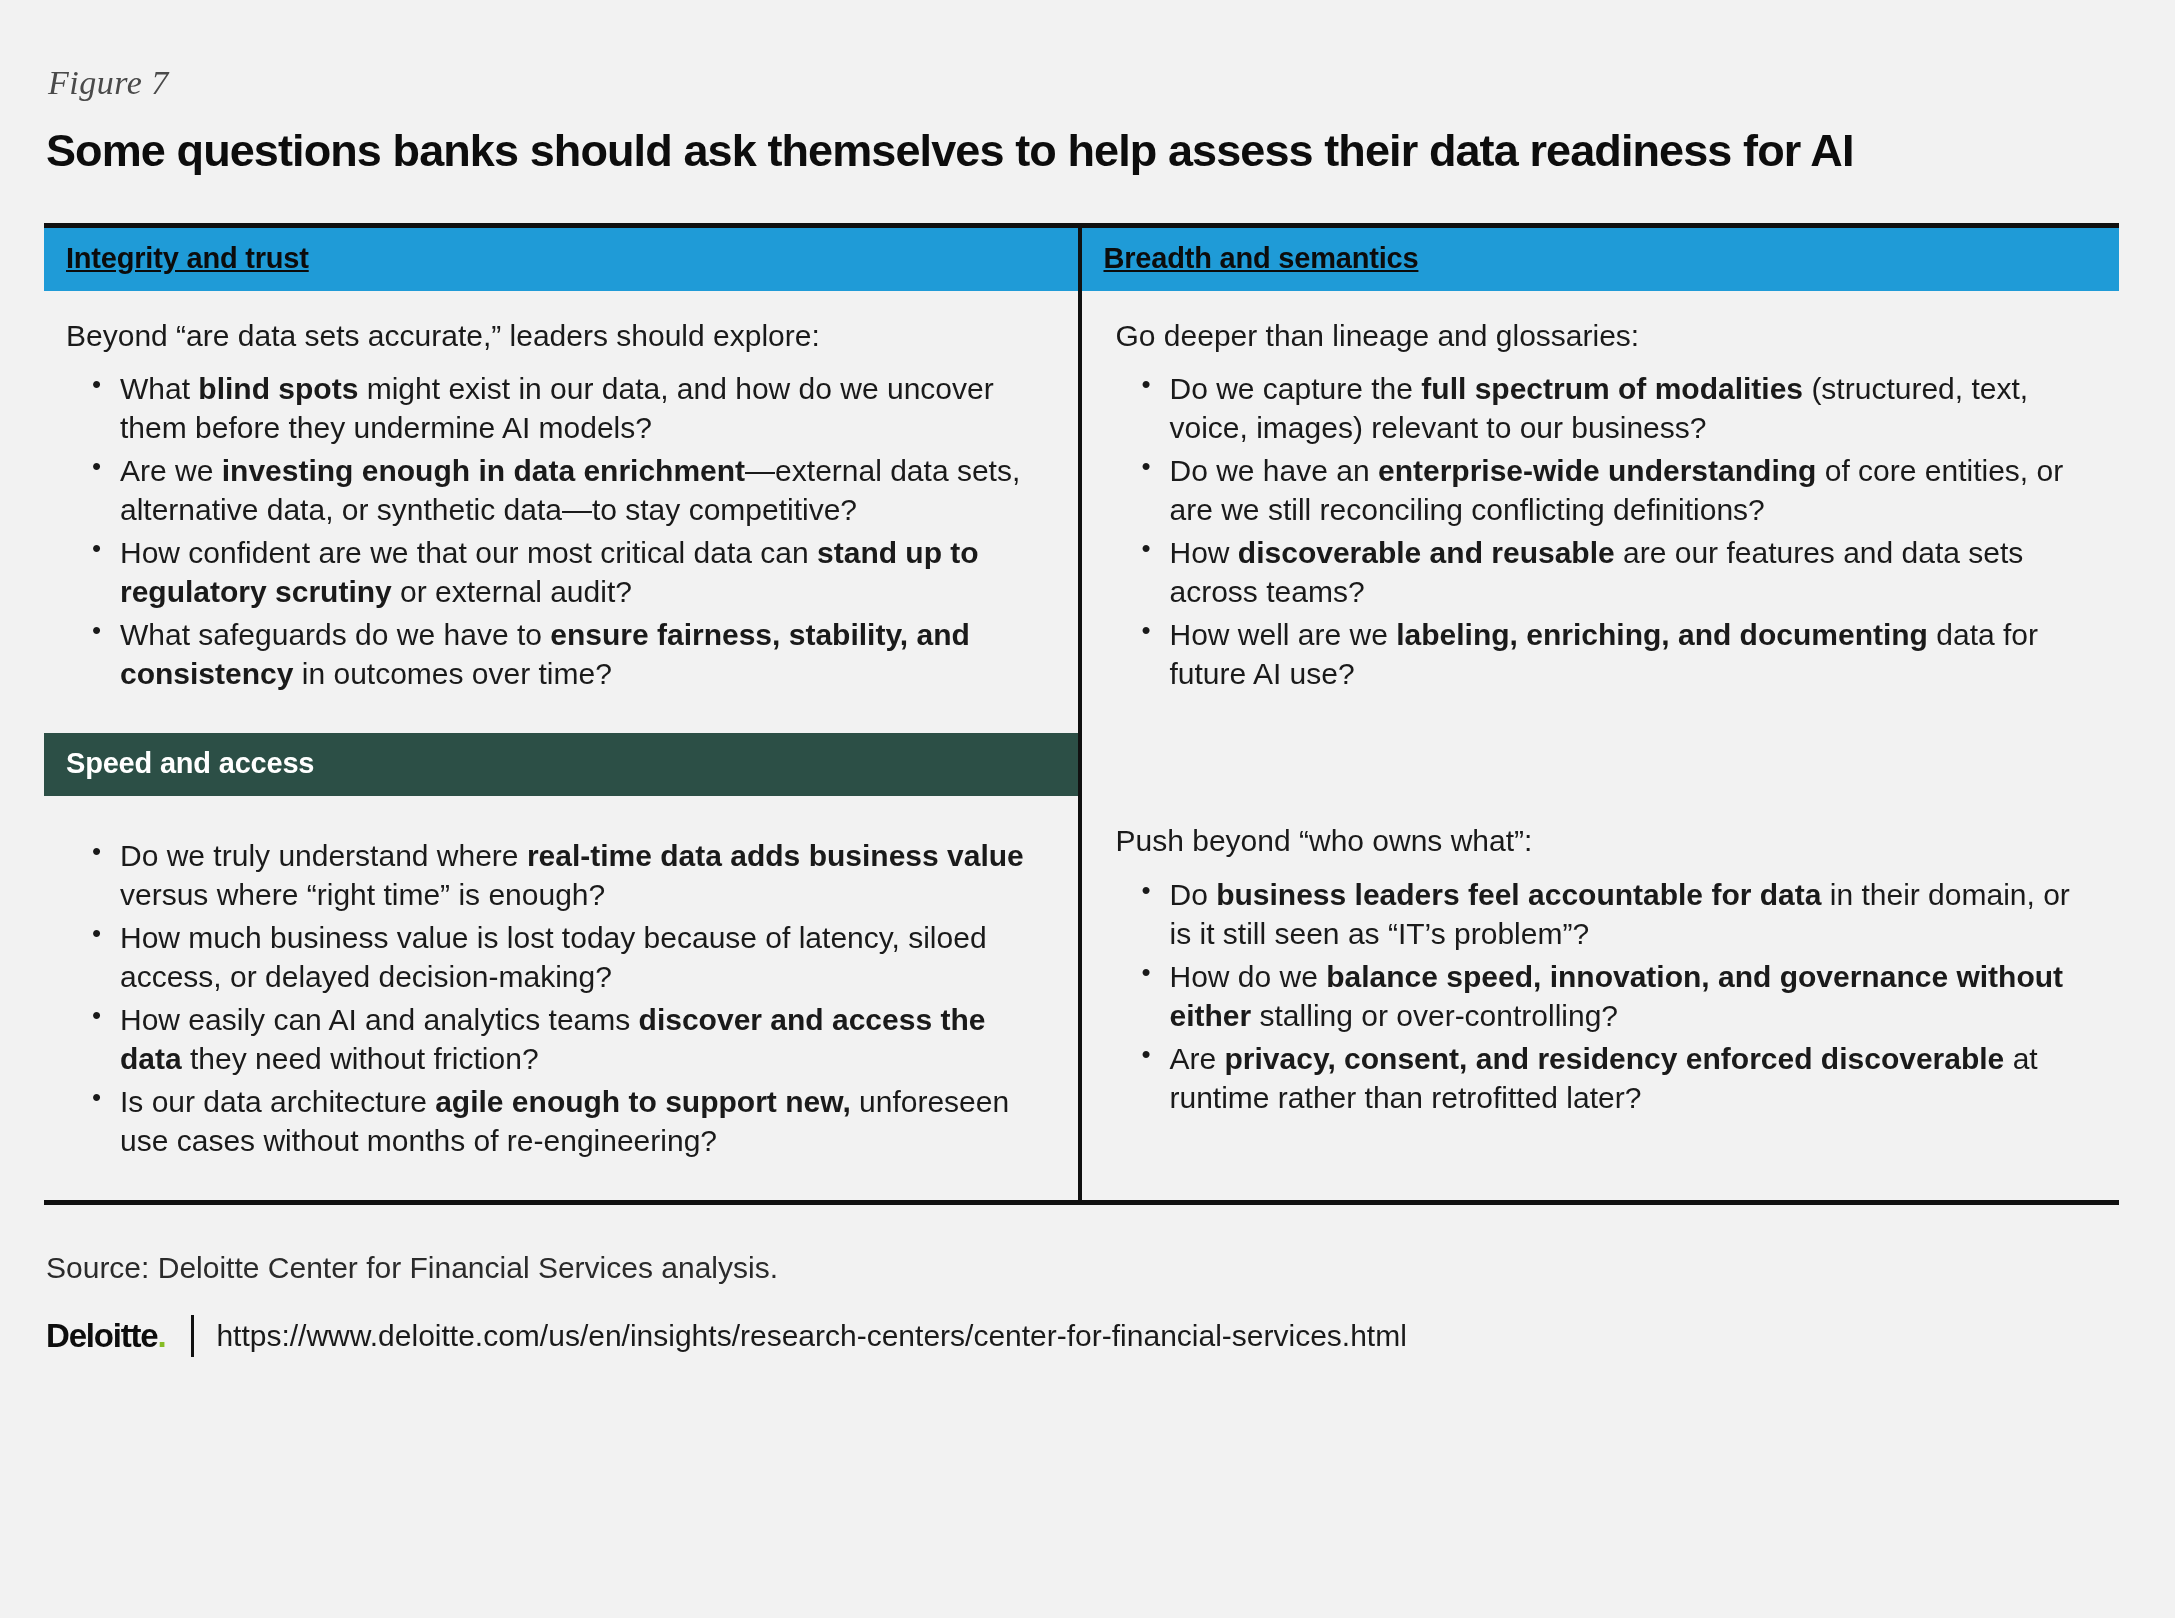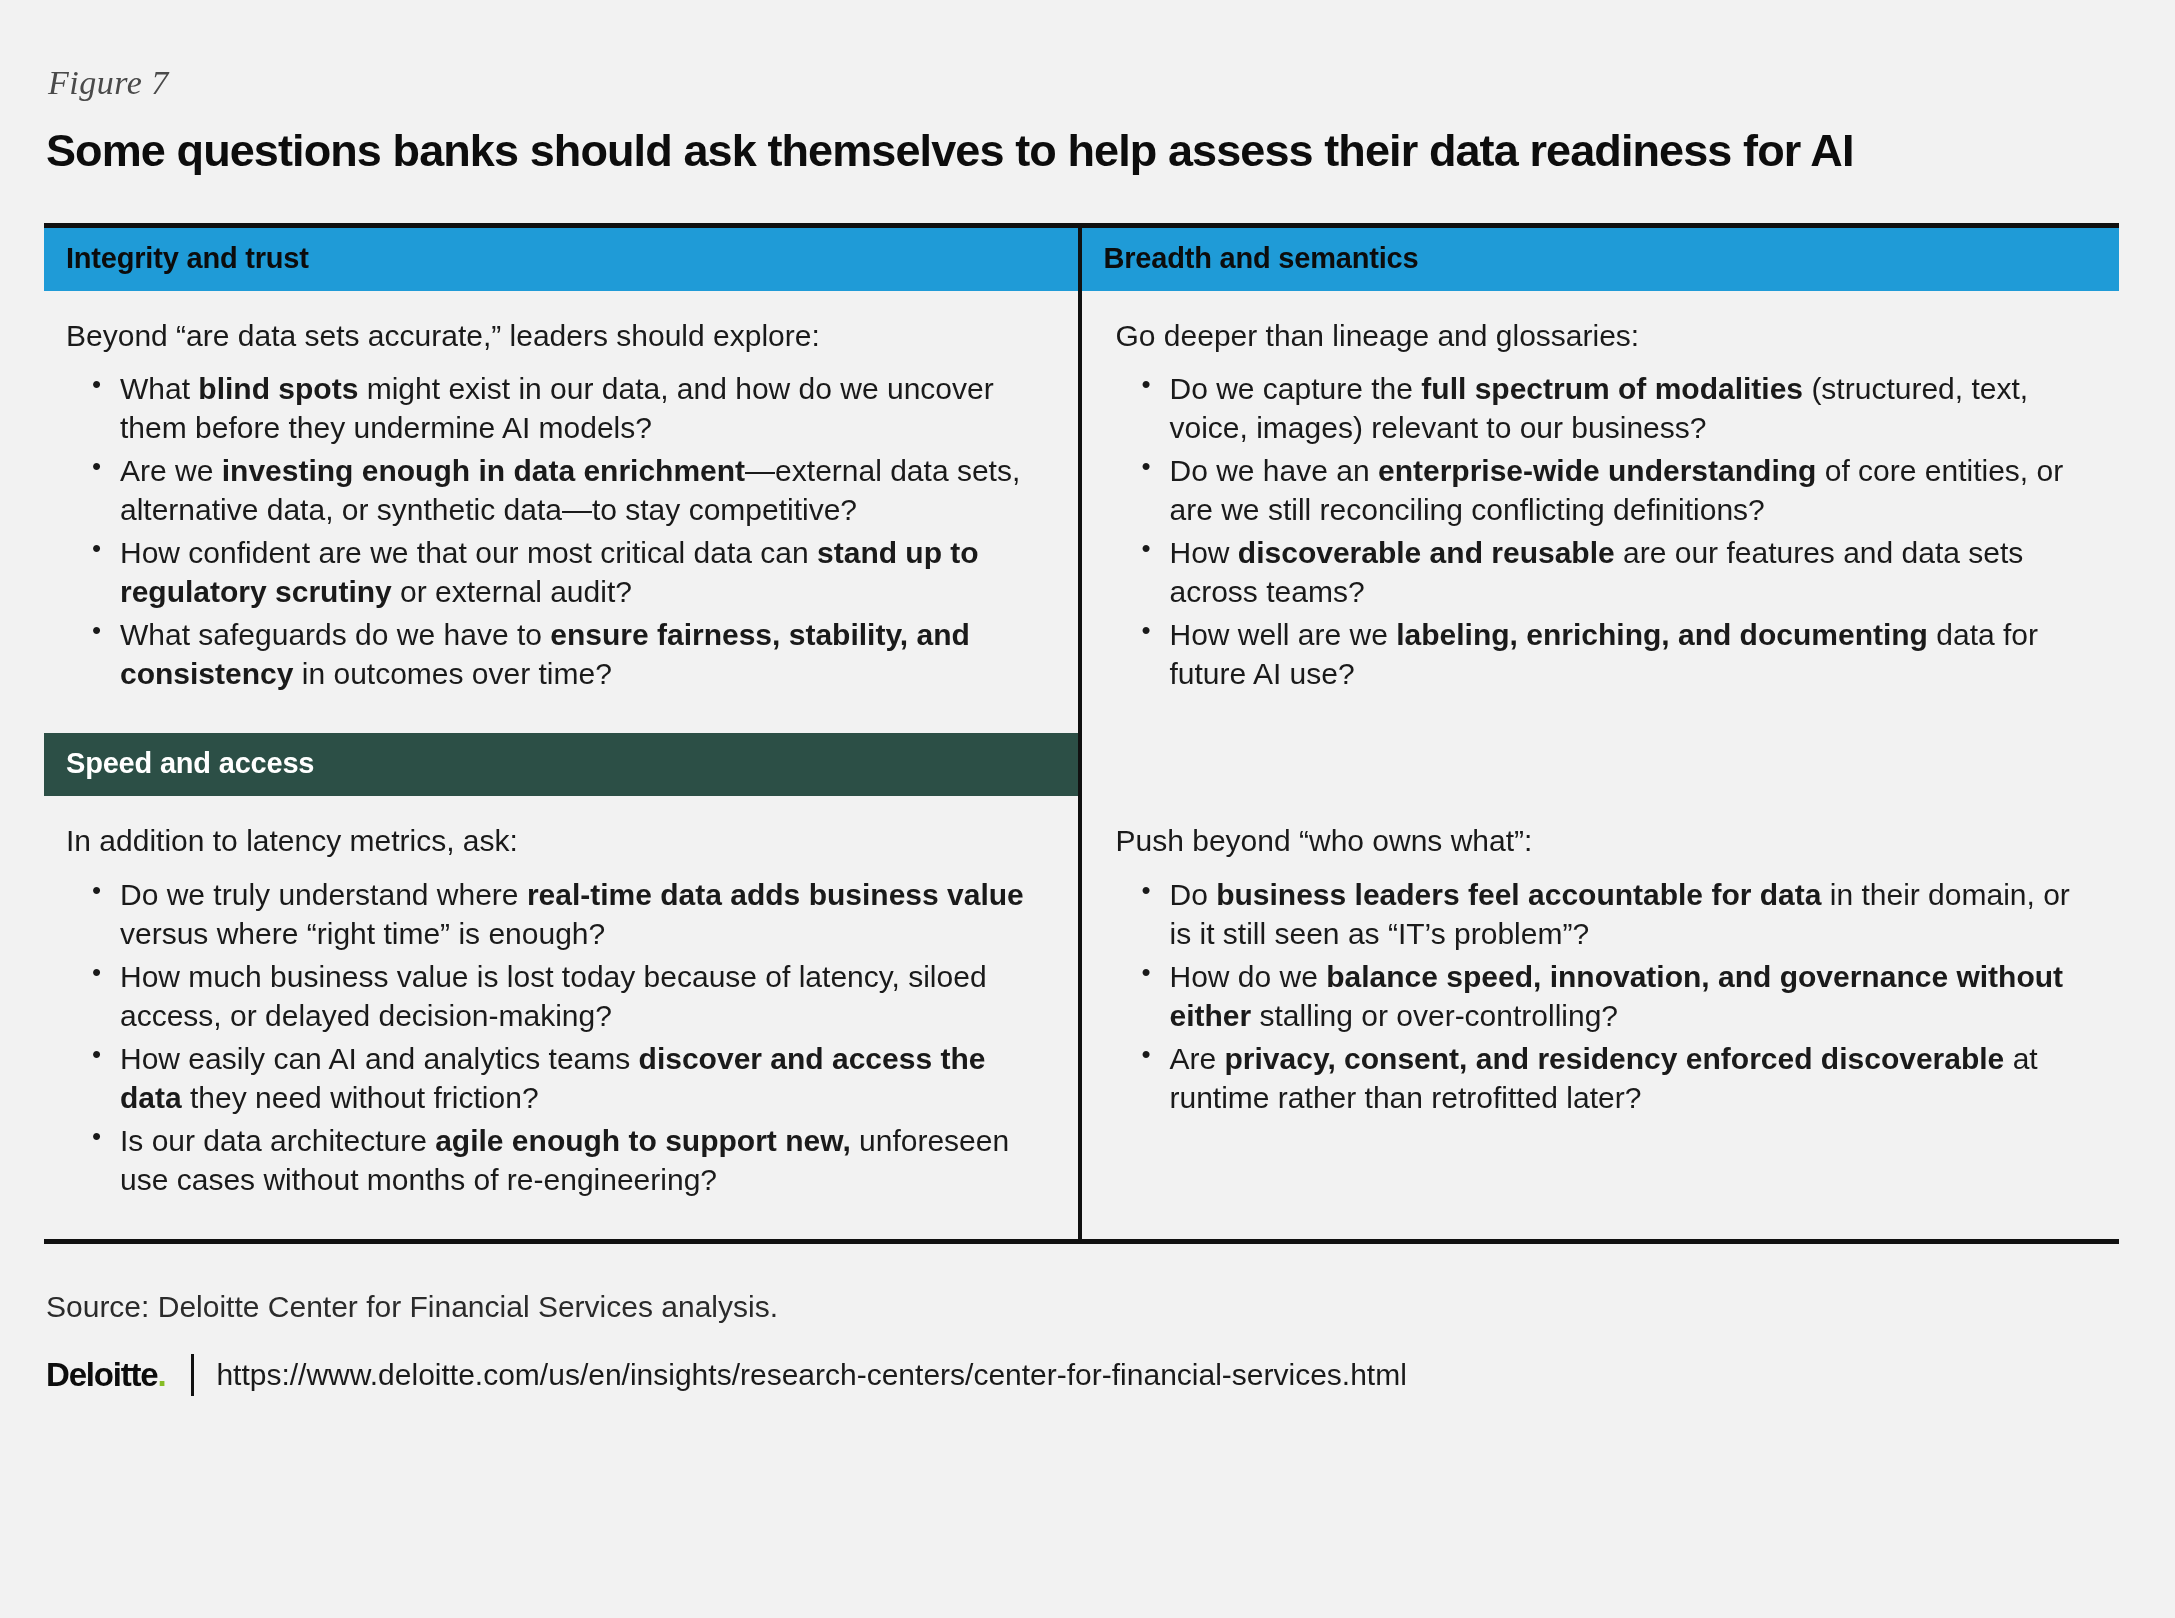--- a/index.html
+++ b/index.html
@@ -46,20 +46,21 @@
   .band {
     box-sizing: border-box;
     padding: 14px 0 16px 22px;
     font-weight: bold;
     font-size: 29px;
     letter-spacing: -0.2px;
   }
   .band.blue {
     background: #1f9bd7;
     color: #0c0c0c;
+    text-decoration: underline;
   }
   .band.green {
     background: #2c4f46;
     color: #ffffff;
   }
   .band-row {
     display: grid;
     grid-template-columns: 1fr 1fr;
   }
   .band-row .band-left {
@@ -184,21 +185,20 @@
           </ul>
       </div>
     </div>
 
     <div class="band-row green-row">
       <div class="band green band-left">Speed and access</div>
     </div>
 
     <div class="body-row">
       <div class="body-col leftcol">
-        <p class="lead">In addition to latency metrics, ask:</p>
         <ul class="qlist">
             <li><span>Do we truly understand where </span><b>real-time data adds business value</b><span> versus where “right time” is enough?</span></li>
             <li><span>How much business value is lost today because of latency, siloed access, or delayed decision-making?</span></li>
             <li><span>How easily can AI and analytics teams </span><b>discover and access the data</b><span> they need without friction?</span></li>
             <li><span>Is our data architecture </span><b>agile enough to support new,</b><span> unforeseen use cases without months of re-engineering?</span></li>
           </ul>
       </div>
       <div class="body-col rightcol">
         <p class="lead">Push beyond “who owns what”:</p>
         <ul class="qlist">

